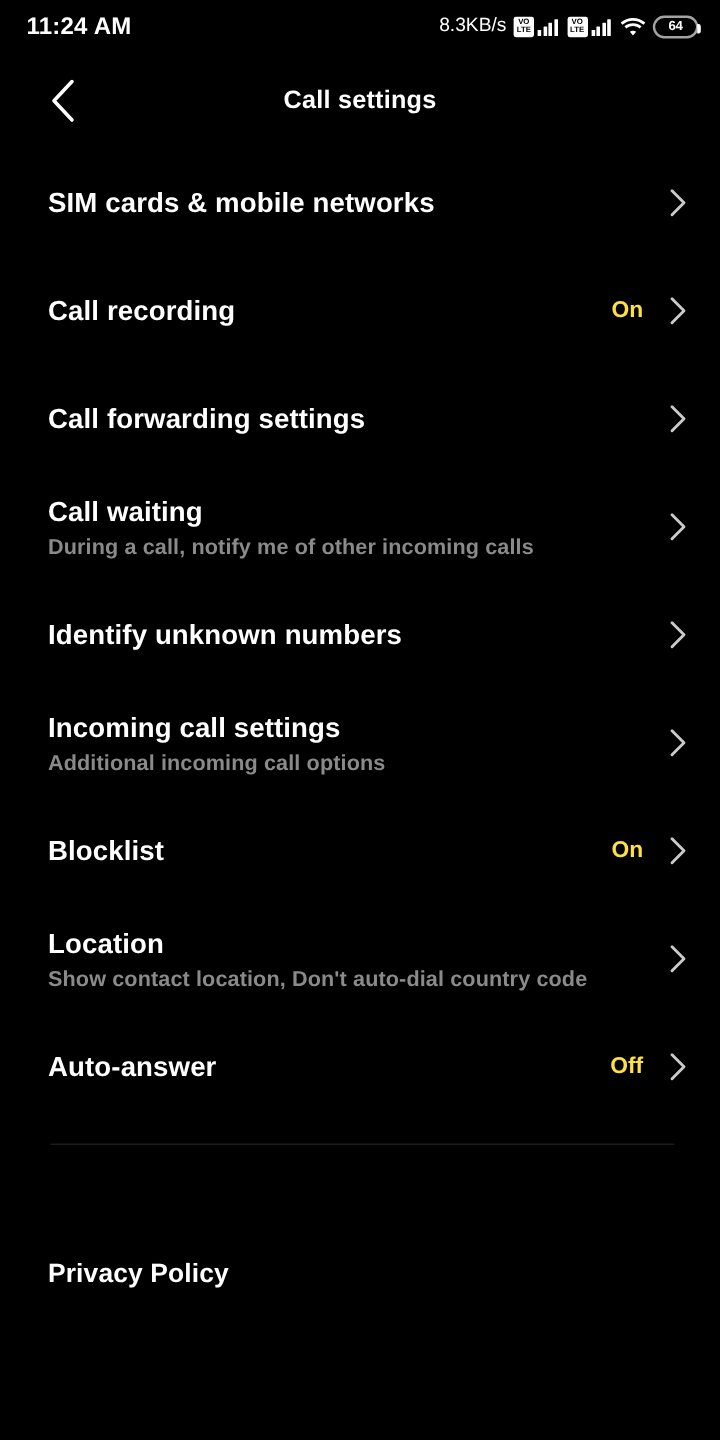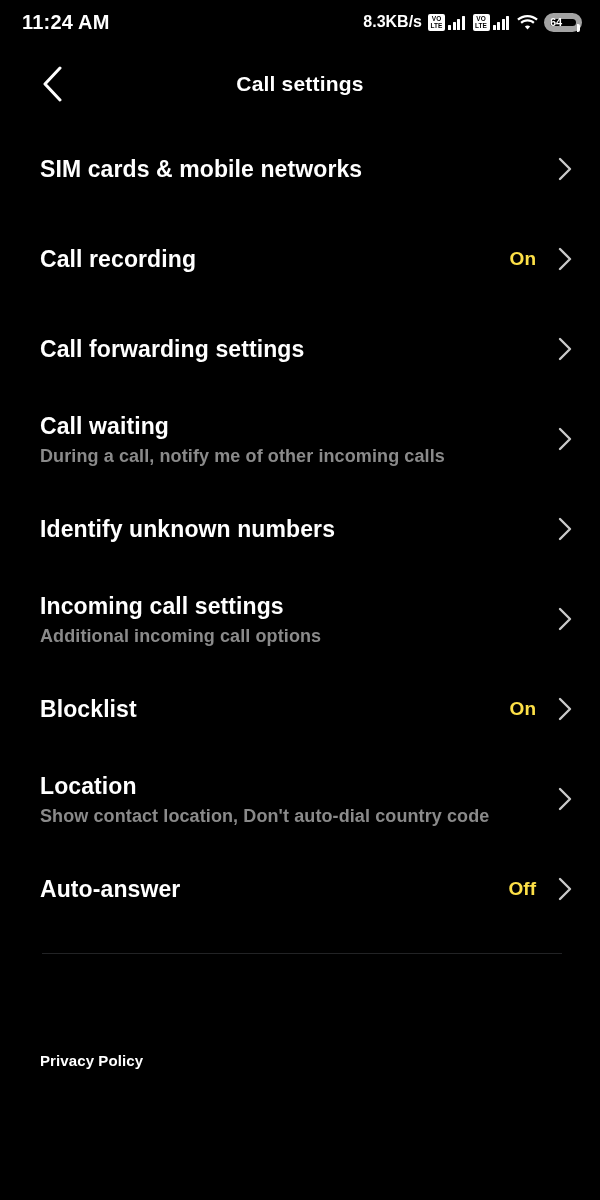--- a/index.html
+++ b/index.html
@@ -13,42 +13,42 @@
 
   
   .statusbar {
     position:absolute; top:0; left:0; width:600px; height:44px;
     display:flex; align-items:center; padding:0 18px 0 22px;
   }
   .clock { color:#fff; font-size:20px; font-weight:bold; letter-spacing:.2px; }
   .status-right {
     margin-left:auto; display:flex; align-items:center; gap:6px;
   }
-  .netspeed { color:#fff; font-size:16px; font-weight:bold; }
+  .netspeed { color:#fff; font-size:16px; font-weight:normal; }
   .volte-box {
     width:17px; height:17px; background:#fff; color:#000;
     border-radius:2px; display:flex; flex-direction:column;
     align-items:center; justify-content:center; line-height:7px;
     font-size:6.5px; font-weight:bold;
   }
   .volte-box i { font-style:normal; display:block; }
   .bars { display:flex; align-items:flex-end; gap:1.5px; height:16px; }
   .bars span { width:3px; background:#fff; border-radius:.5px; }
   .bars span:nth-child(1){ height:5px; }
   .bars span:nth-child(2){ height:8px; }
   .bars span:nth-child(3){ height:11px; }
   .bars span:nth-child(4){ height:14px; }
   .sigwrap { display:flex; align-items:center; gap:3px; margin-right:2px; }
 
   .wifi { position:relative; width:21px; height:16px; }
   .wifi svg { display:block; }
 
   .battery {
-    width:38px; height:19px; border:6px solid #a3a3a3; border-radius:10px;
-    display:flex; align-items:center; position:relative;
+    width:38px; height:19px; border:2px solid #a3a3a3; border-radius:10px;
+    display:flex; align-items:center; justify-content:center; position:relative;
   }
   .battery .lvl { color:#fff; font-size:11px; font-weight:bold; letter-spacing:-.2px; }
   .battery::after {
     content:""; position:absolute; right:-4px; top:5px;
     width:3px; height:8px; background:#fff; border-radius:0 2px 2px 0;
   }
 
   
   .header {
     position:absolute; top:44px; left:0; width:600px; height:80px;
@@ -85,21 +85,21 @@
   }
 
   .divider {
     height:1px; background:#222325; margin:19px 40px 0 40px;
   }
 
   .footer-row {
     padding:0 26px 0 38px; min-height:90px; display:flex; align-items:center;
     margin-top:44px; cursor:pointer;
   }
-  .footer-row .row-title { font-size:15px;margin-top:36px; }
+  .footer-row .row-title { font-size:22px;margin-top:36px; }
 </style>
 </head>
 <body>
 
 <div class="screen">
 
   <div class="statusbar">
     <span class="clock">11:24 AM</span>
     <div class="status-right">
       <span class="netspeed">8.3KB/s</span>

